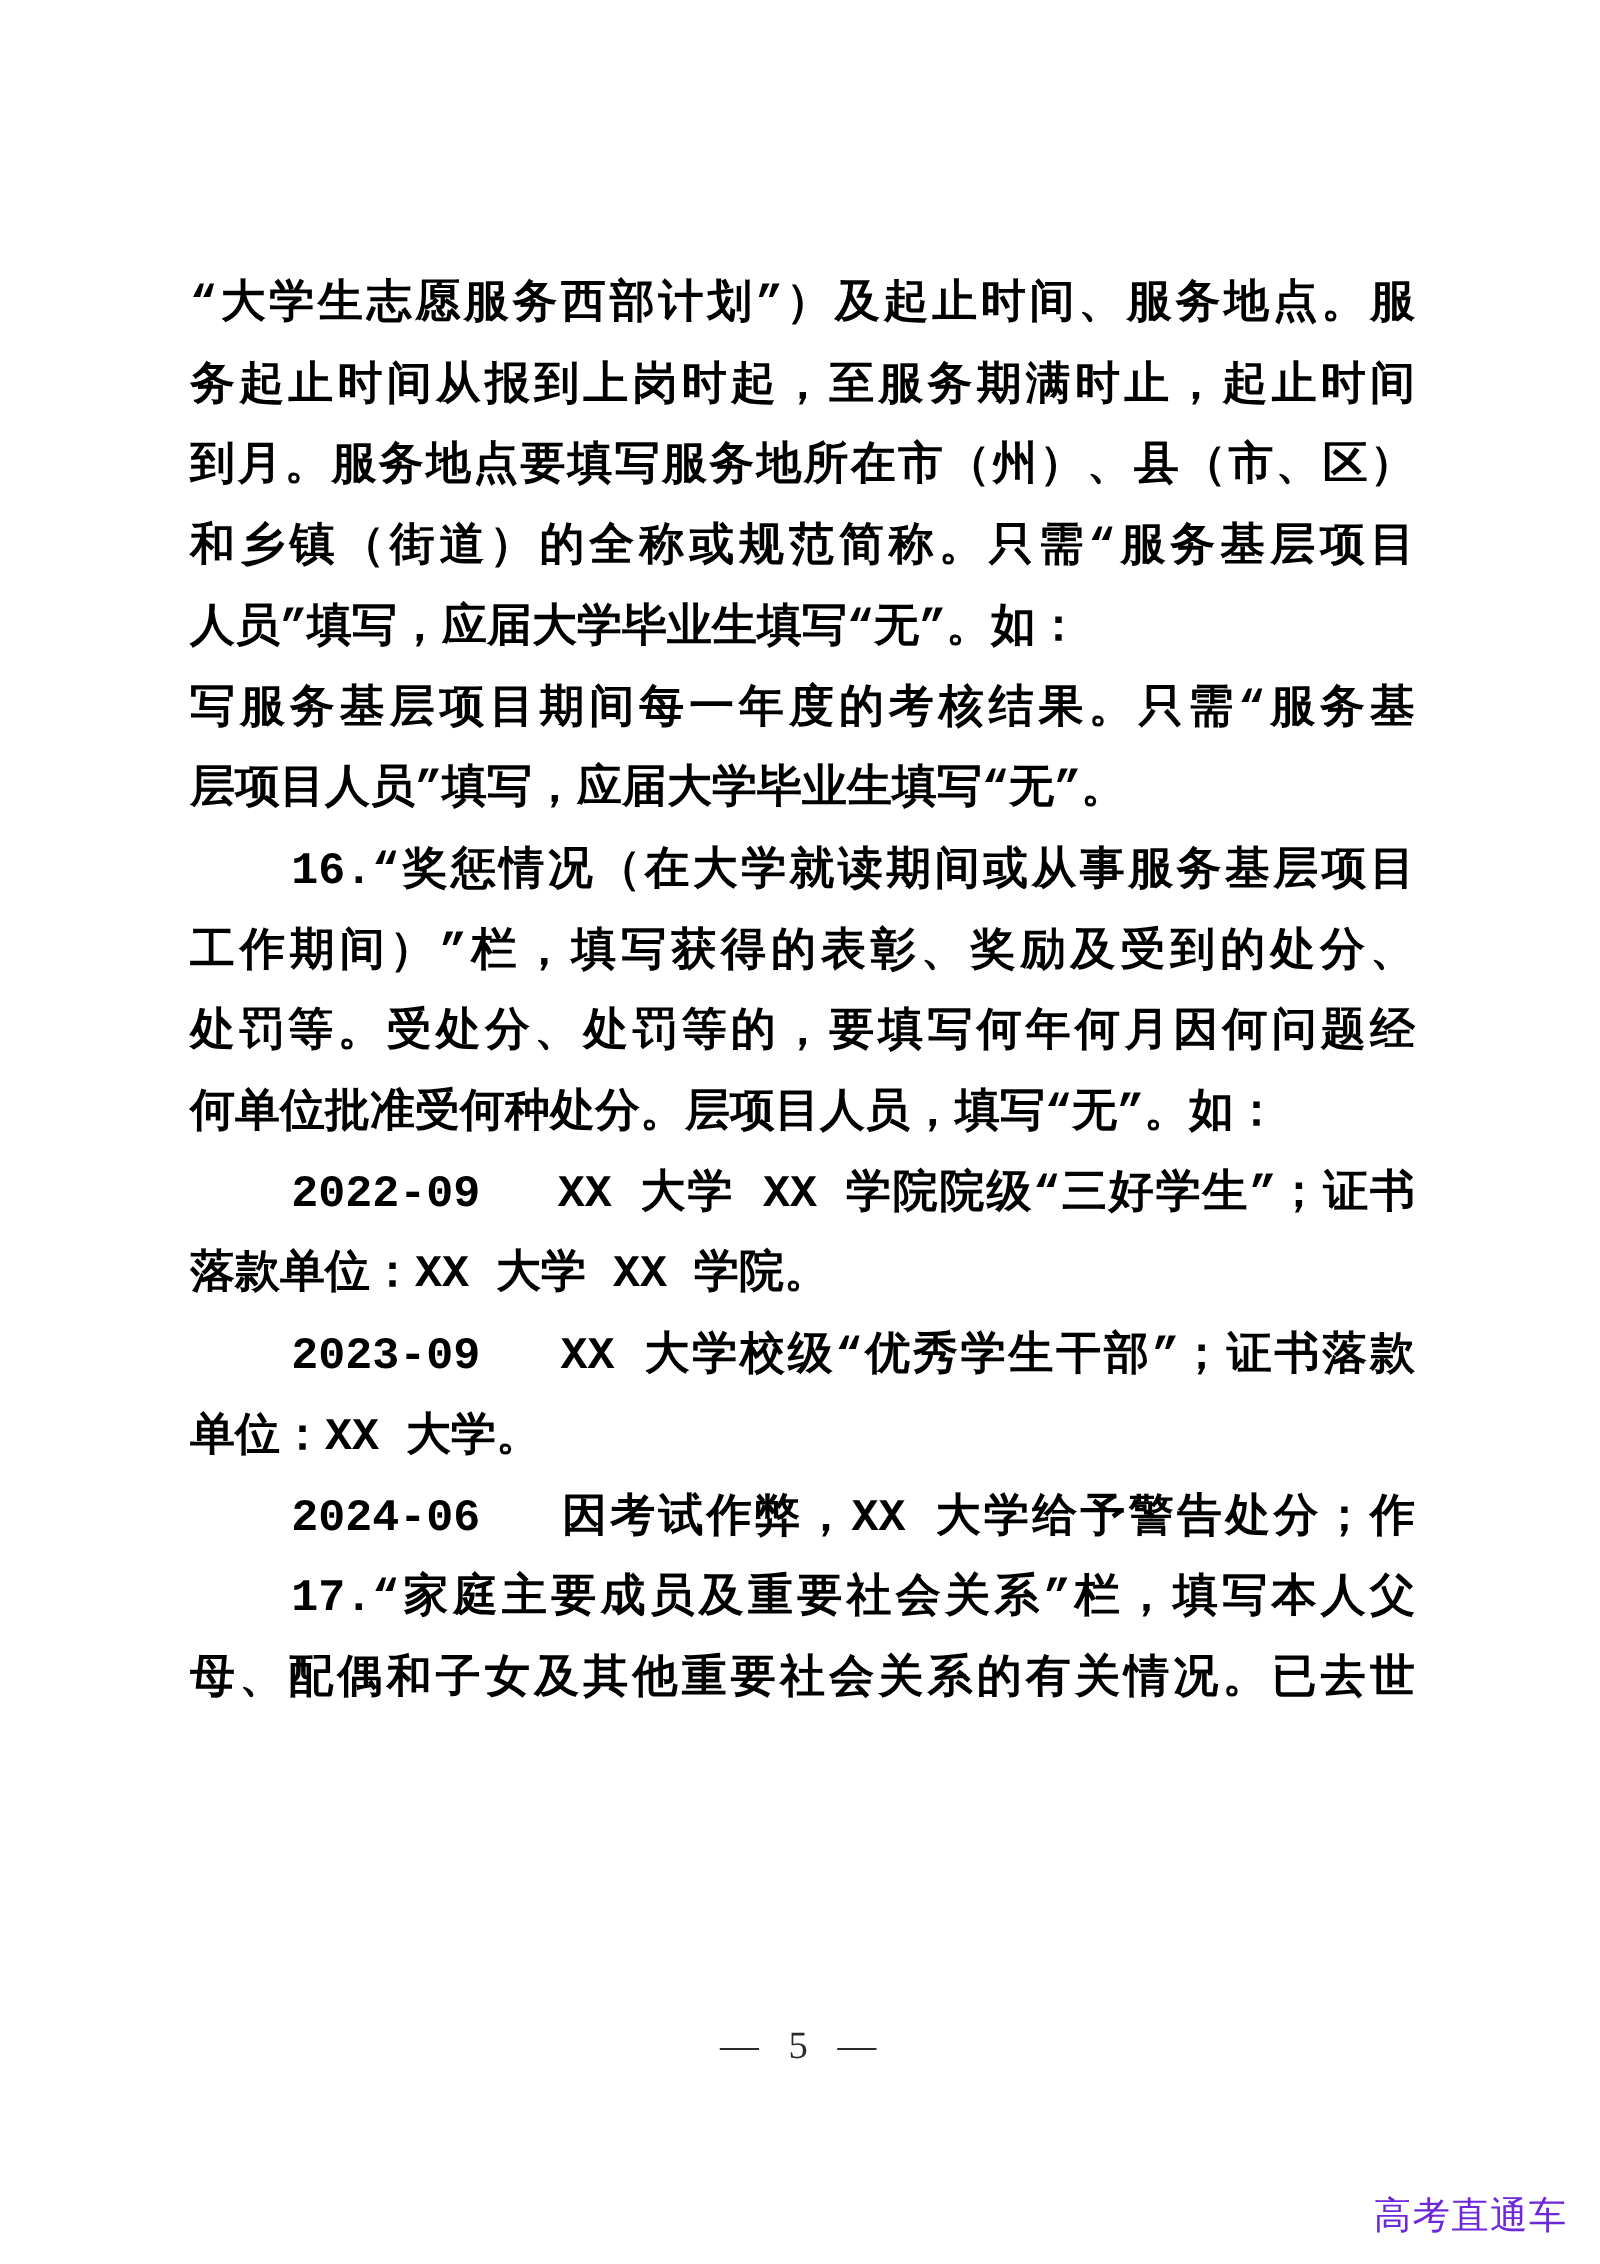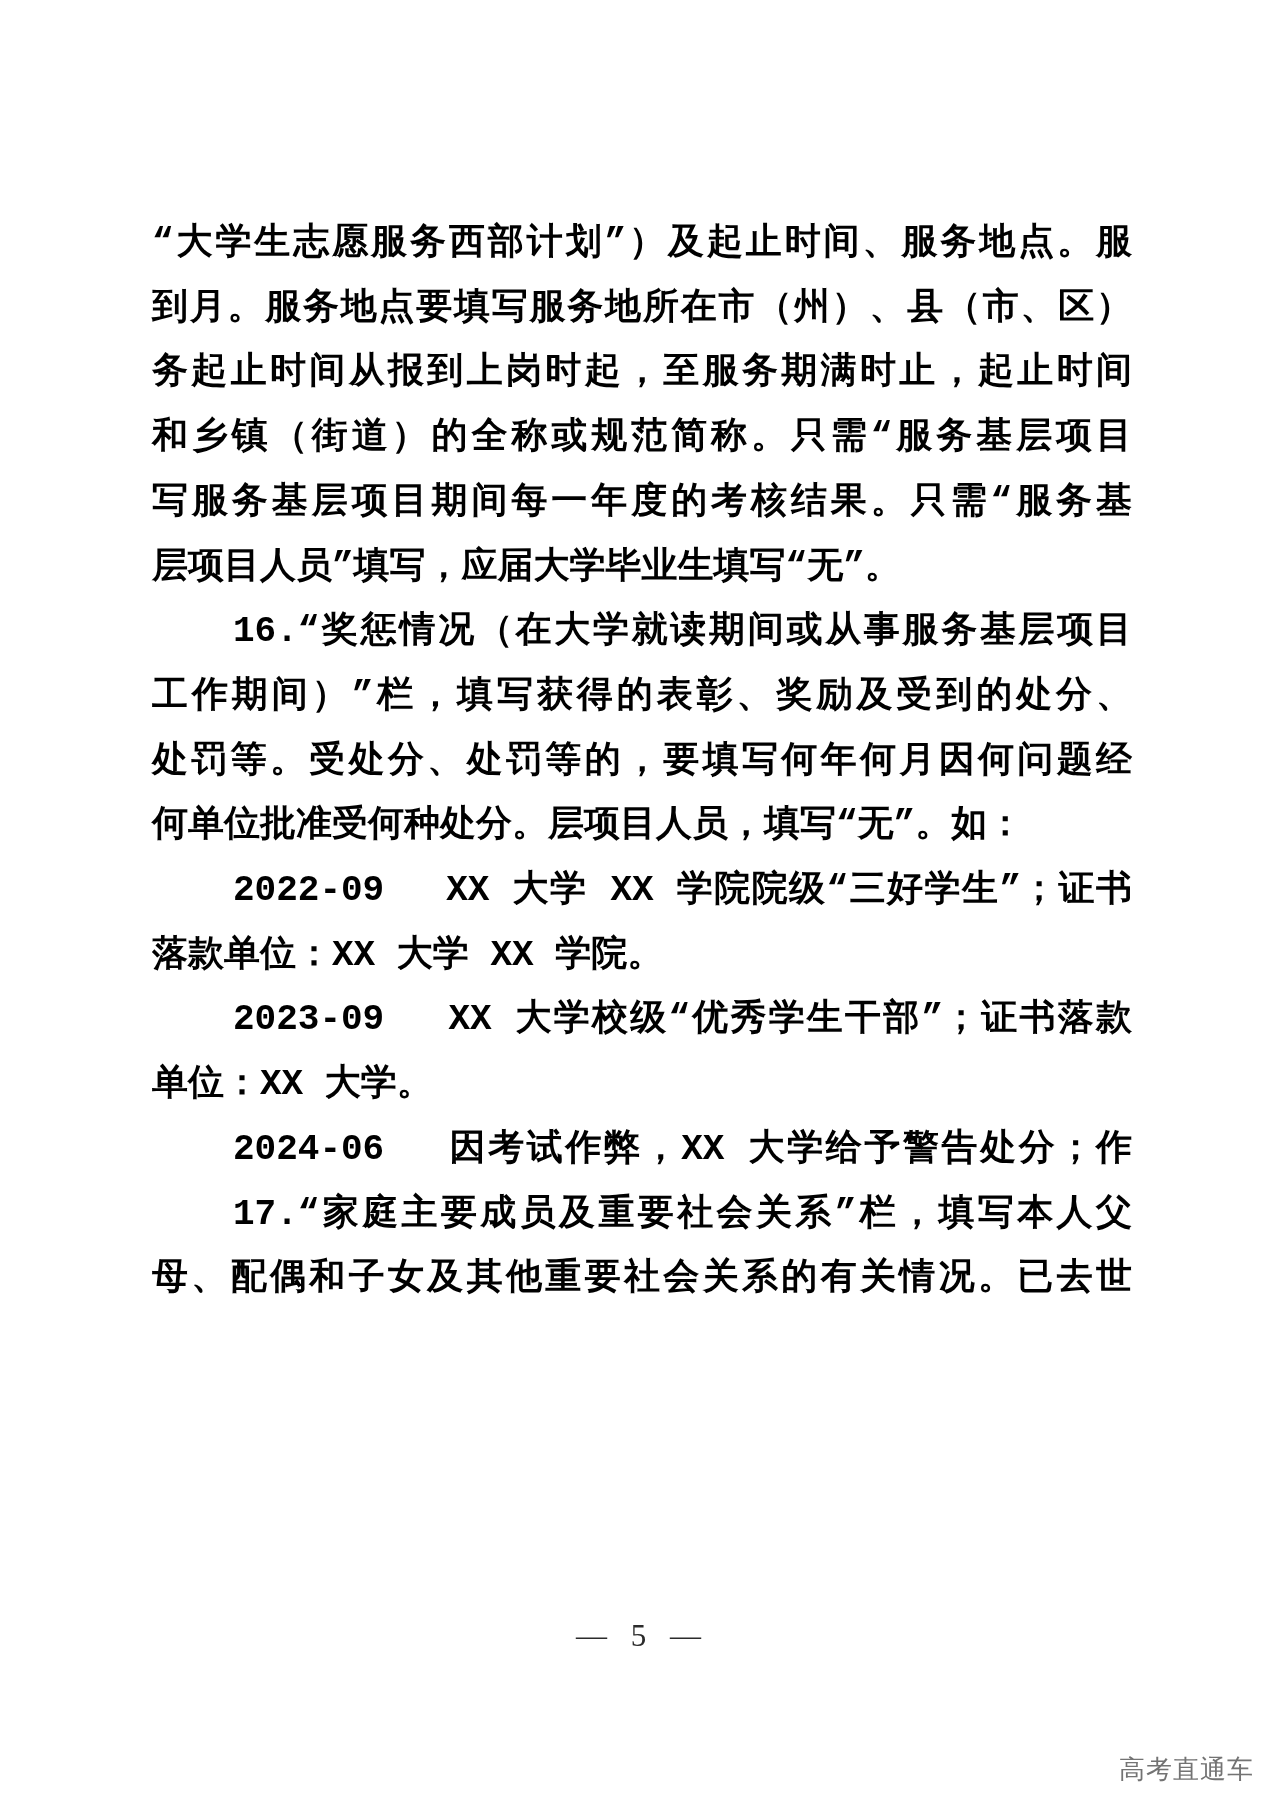--- a/index.html
+++ b/index.html
@@ -52,35 +52,36 @@
     color: #2b2b2b;
     letter-spacing: 3px;
     word-spacing: 10px;
   }
   .watermark {
     position: absolute;
     top: 1752px;
     right: 26px;
     font-family: "Liberation Sans", sans-serif;
     font-weight: normal;
-    font-size: 26px;
-    color: #737373;
+    font-size: 30px;
+    color: #6d28d9;
     letter-spacing: 1px;
   }
 </style>
 </head>
 <body>
 
 <div class="page">
 
   <main class="text-block">
       <div class="line fill">“大学生志愿服务西部计划”）及起止时间、服务地点。服</div>
+      <div class="line fill">务起止时间从报到上岗时起，至服务期满时止，起止时间</div>
       <div class="line fill">到月。服务地点要填写服务地所在市（州）、县（市、区）</div>
-      <div class="line fill">务起止时间从报到上岗时起，至服务期满时止，起止时间</div>
       <div class="line fill">和乡镇（街道）的全称或规范简称。只需“服务基层项目</div>
+      <div class="line">人员”填写，应届大学毕业生填写“无”。如：</div>
       <div class="line fill">写服务基层项目期间每一年度的考核结果。只需“服务基</div>
       <div class="line">层项目人员”填写，应届大学毕业生填写“无”。</div>
       <div class="line fill indent">16.“奖惩情况（在大学就读期间或从事服务基层项目</div>
       <div class="line fill">工作期间）”栏，填写获得的表彰、奖励及受到的处分、</div>
       <div class="line fill">处罚等。受处分、处罚等的，要填写何年何月因何问题经</div>
       <div class="line">何单位批准受何种处分。层项目人员，填写“无”。如：</div>
       <div class="line fill indent">2022-09　 XX 大学 XX 学院院级“三好学生”；证书</div>
       <div class="line">落款单位：XX 大学 XX 学院。</div>
       <div class="line fill indent">2023-09　 XX 大学校级“优秀学生干部”；证书落款</div>
       <div class="line">单位：XX 大学。</div>

